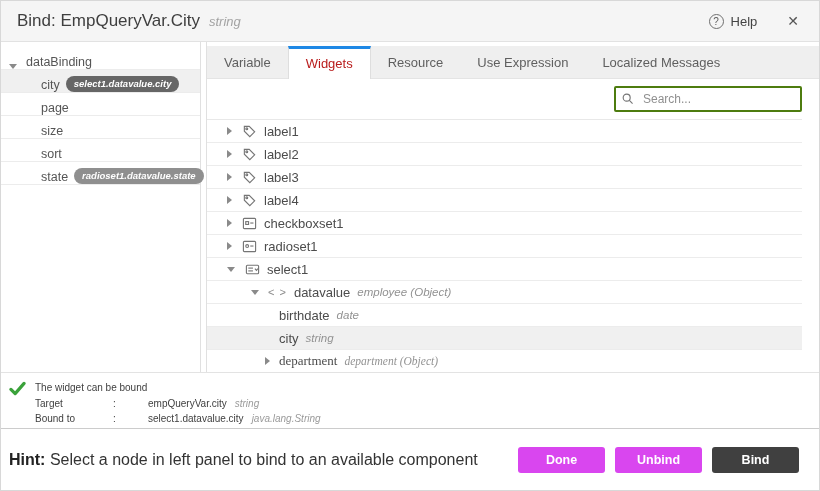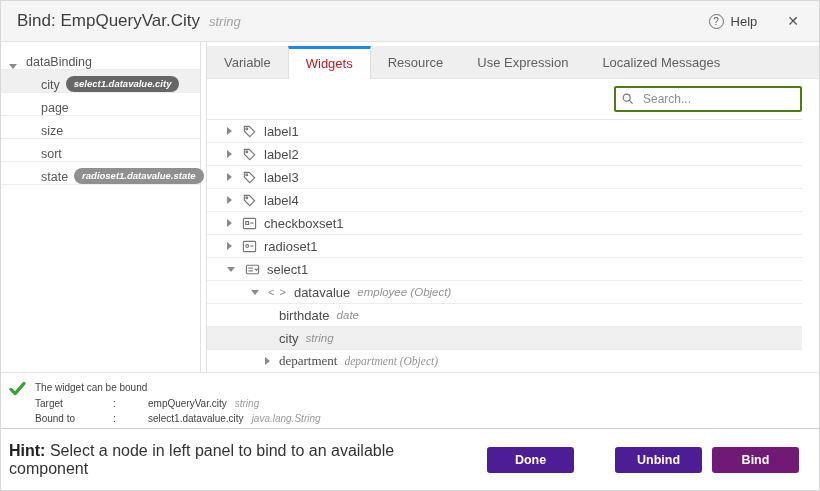--- a/index.html
+++ b/index.html
@@ -62,22 +62,22 @@
   .st-label { display:inline-block; width:78px; }
   .st-colon { display:inline-block; width:35px; }
   .st-type { font-style:italic; color:#9a9a9a; margin-left:8px; }
 
   
   .footer { flex:1; display:flex; align-items:center; justify-content:space-between; padding:0 20px 0 8px; background:#fff; }
   .hint { font-size:16px; color:#333; }
   .hint b { color:#222; }
   .btns { display:flex; gap:10px; }
   .btn { width:87px; height:26px; border:none; border-radius:3px; color:#fff; font-size:12.5px; font-weight:bold; font-family:"Liberation Sans", sans-serif; cursor:pointer; }
-  .btn.gray { background:#4c1d95;margin-left:31px; }
-  .btn.primary { background:#701a75; }
+  .btn.gray { background:#d946ef; }
+  .btn.primary { background:#404040; }
 </style>
 </head>
 <body>
 
 <div class="dialog">
 
   <div class="hdr">
     <span class="hdr-title">Bind: EmpQueryVar.City</span>
     <span class="hdr-sub">string</span>
     <span class="hdr-right">

